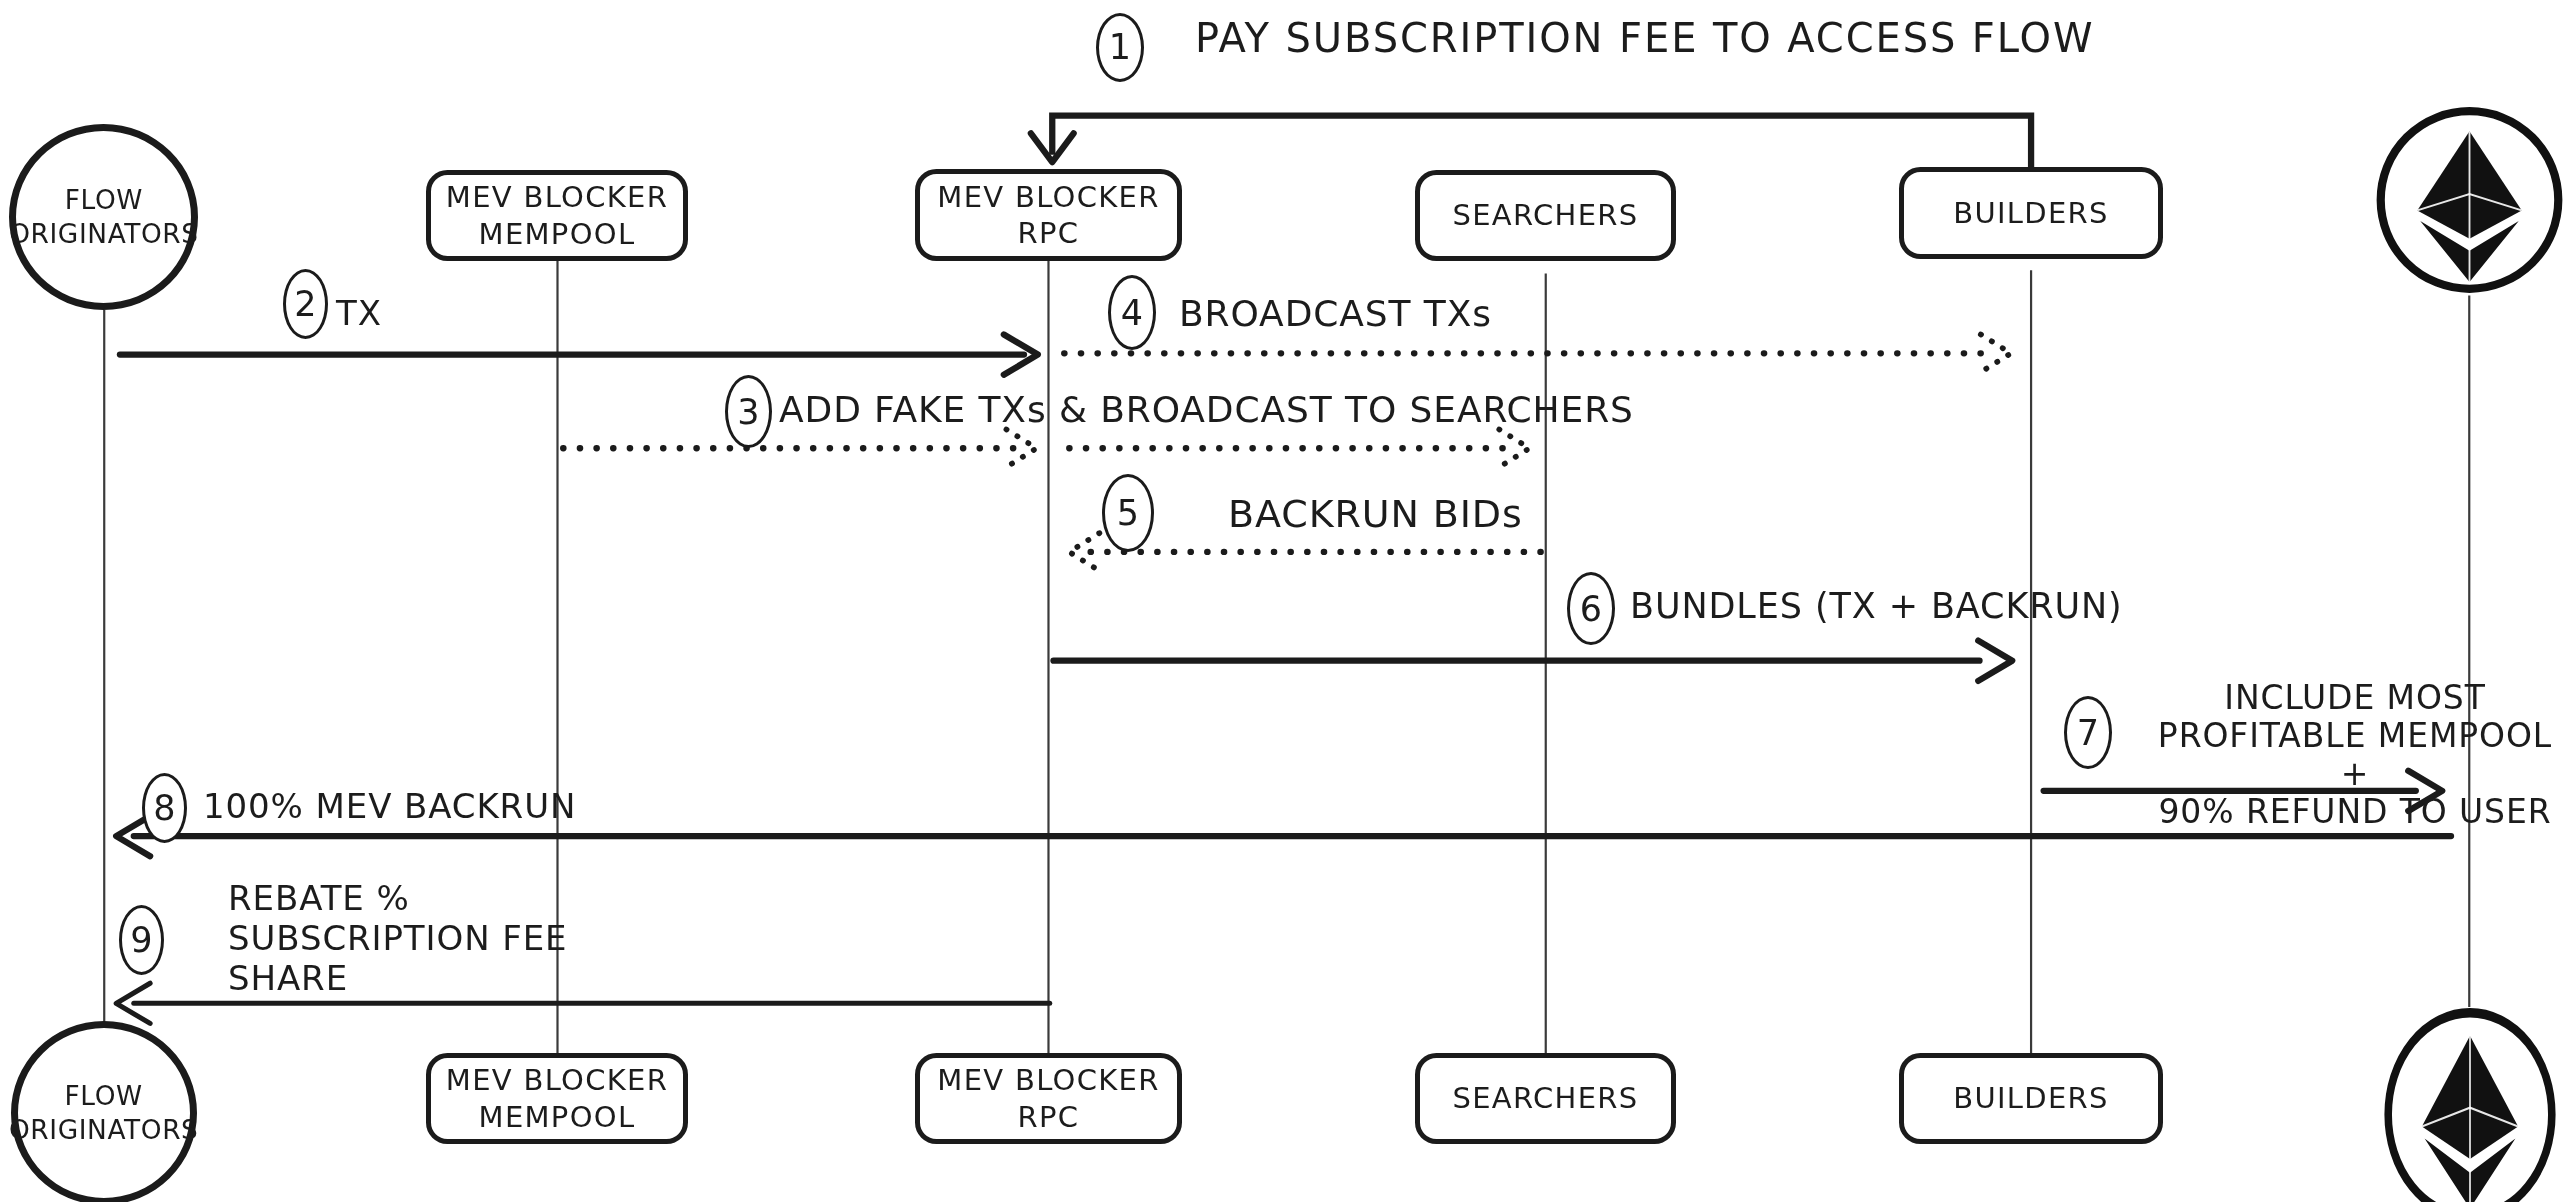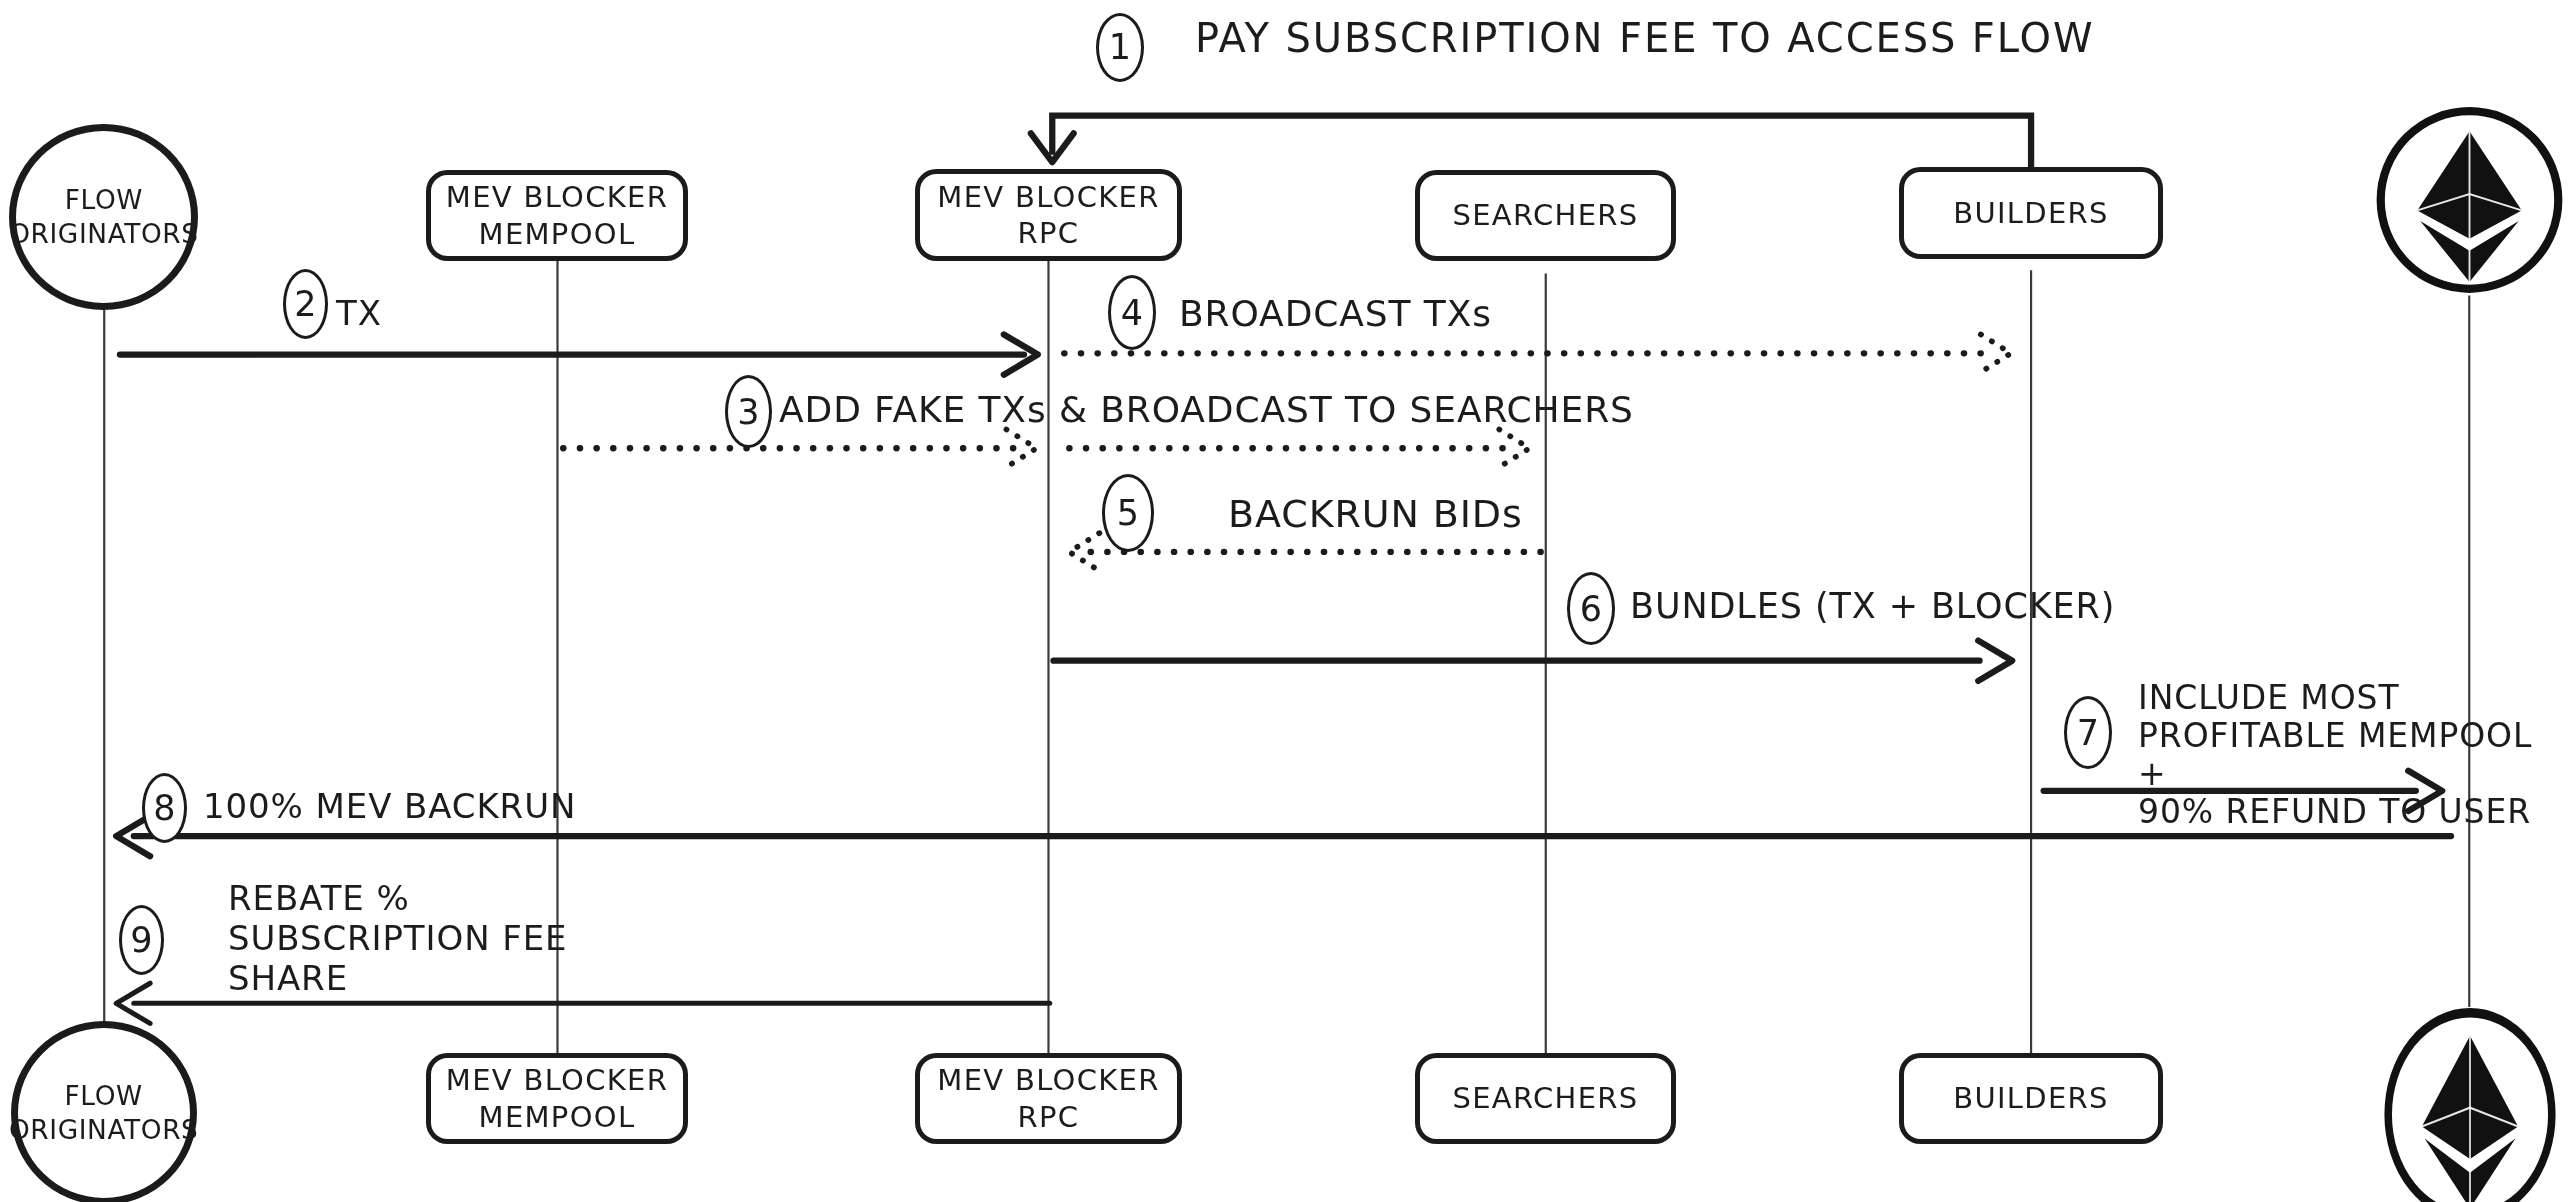--- a/index.html
+++ b/index.html
@@ -13,21 +13,21 @@
   .actor-circle{position:absolute;border:7px solid #1b1b1b;border-radius:50%;background:#ffffff;
              display:flex;flex-direction:column;align-items:center;justify-content:center;
              font-size:26.4px;letter-spacing:0.6px;line-height:1.3;text-align:left;box-sizing:border-box;}
   .eth-node{position:absolute;}
 
   .step-badge{position:absolute;border:3.1px solid #1b1b1b;border-radius:50%;background:#ffffff;
              display:flex;align-items:center;justify-content:center;
              font-size:35px;box-sizing:border-box;}
 
   .msg-label{position:absolute;white-space:nowrap;letter-spacing:0.9px;}
-  .msg-label.center{white-space:normal;}
+  .msg-label.center{text-align:center;white-space:normal;}
   .t-title{font-size:40px;letter-spacing:1.9px;}
   .t-54{font-size:34px;}
   .t-56{font-size:35px;}
   .t-58{font-size:36px;}
   .t-60{font-size:38px;}
   .t-block{font-size:33px;line-height:38px;}
   .t-block9{font-size:34px;line-height:40px;text-align:left;}
 </style>
 </head>
 <body>
@@ -190,21 +190,21 @@
   <div class="msg-label t-title" style="left:1175px;top:15px;margin-left:20px;">PAY SUBSCRIPTION FEE TO ACCESS FLOW</div>
 
   <div class="msg-label t-54" style="left:336px;top:293px;">TX</div>
 
   <div class="msg-label t-58" style="left:1179px;top:293px;">BROADCAST TXs</div>
 
   <div class="msg-label t-58" style="left:779px;top:389px;">ADD FAKE TXs &amp; BROADCAST TO SEARCHERS</div>
 
   <div class="msg-label t-60" style="left:1228px;top:492px;">BACKRUN BIDs</div>
 
-  <div class="msg-label t-56" style="left:1630px;top:586px;">BUNDLES (TX + BLOCKER)</div>
+  <div class="msg-label t-56" style="left:1630px;top:586px;">BUNDLES (TX + BACKRUN)</div>
 
   <div class="msg-label center t-block" style="left:2138px;top:679px;width:434px;">
     <div>INCLUDE MOST</div>
     <div>PROFITABLE MEMPOOL +</div>
     <div>90% REFUND TO USER</div>
   </div>
 
   <div class="msg-label t-54" style="left:203px;top:786px;">100% MEV BACKRUN</div>
 
   <div class="msg-label t-block9" style="left:196px;top:878px;margin-left:32px;">

